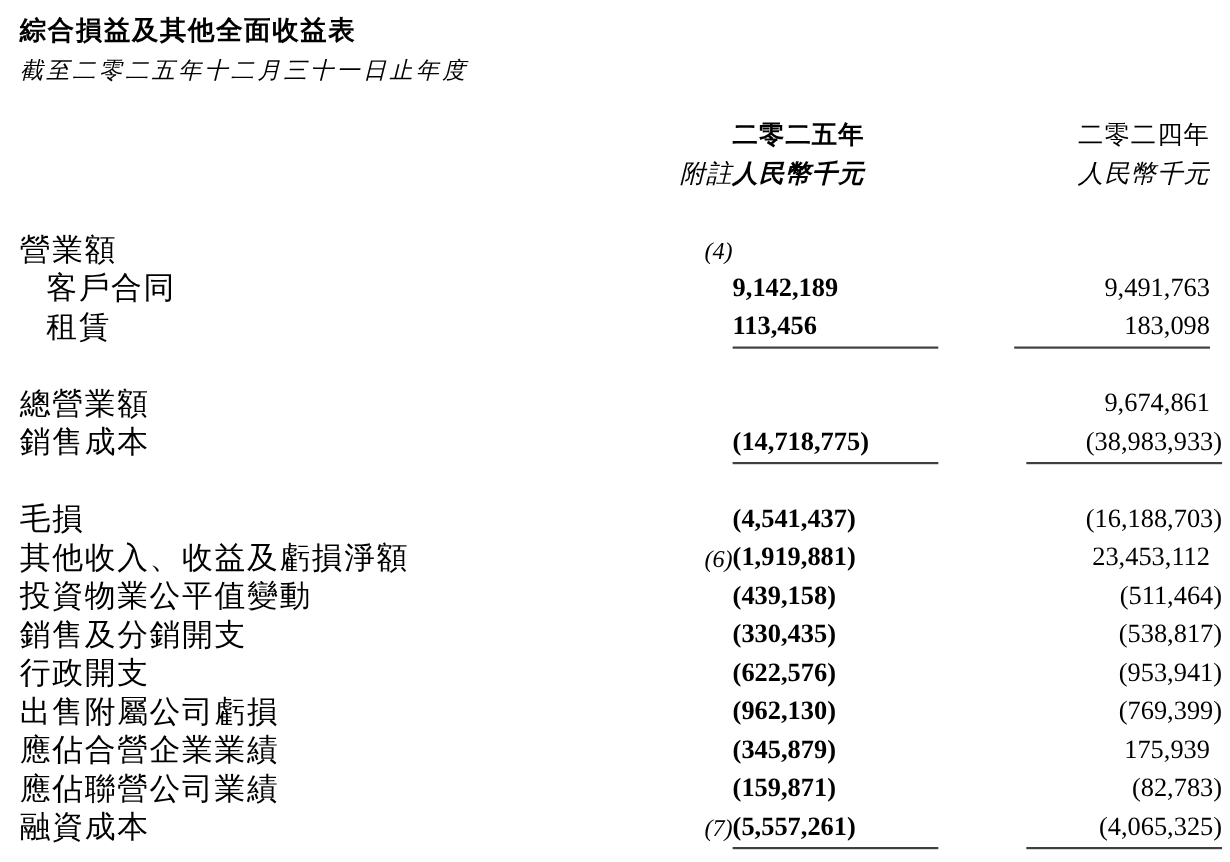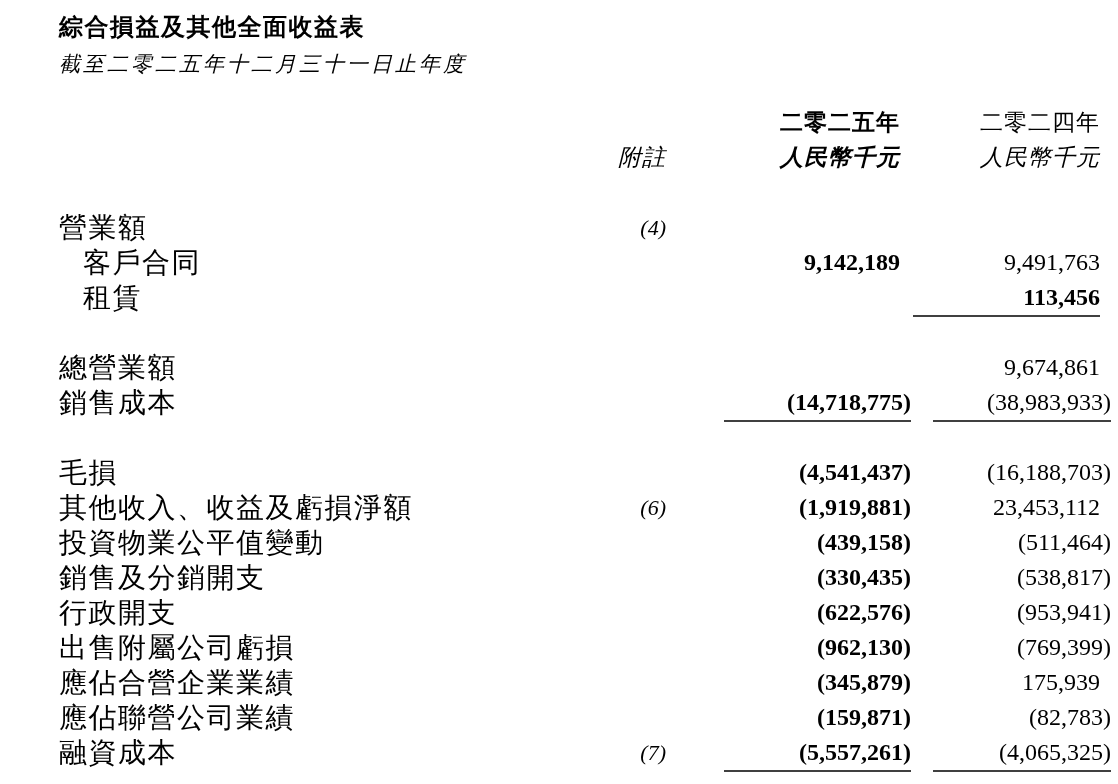--- a/index.html
+++ b/index.html
@@ -2,41 +2,41 @@
 <html><head>
 <meta charset="utf-8">
 <style>
   * { box-sizing: border-box; margin: 0; padding: 0; }
   html, body { background: #ffffff; }
   body {
     width: 1118px; height: 784px; overflow: hidden;
     color: #000;
     font-family: "Liberation Serif", "DejaVu Serif", serif;
   }
-  .page { padding: 10px 18px 0 18px; margin-left: 41px; }
+  .page { padding: 10px 18px 0 18px; }
 
   .doc-title {
     font-family: "DejaVu Sans", "Liberation Sans", sans-serif;
     font-weight: 700; font-size: 24px; line-height: 34px;
     letter-spacing: 1.5px;
   }
   .doc-subtitle {
     font-style: italic; font-size: 21px; line-height: 30px;
     letter-spacing: 3px; margin-top: 5px;
   }
 
   .fin-table { margin-top: 26px; }
   .row { display: flex; height: 35px; line-height: 35px; }
   .spacer-row { height: 35px; }
 
   .cell { white-space: nowrap; overflow: visible; }
   .c-label { flex: 1; font-size: 28px; letter-spacing: 1.5px; }
   .c-label.indent { padding-left: 24px; }
   .c-note  { width: 56px;  text-align: right; font-style: italic; font-size: 22px; }
-  .c-v1    { width: 234px; text-align: right; font-weight: 700; font-size: 24px; }
+  .c-v1    { width: 234px; font-weight: 700; font-size: 24px; }
   .c-v2    { width: 200px; text-align: right; font-size: 24px; }
 
   .hdr { font-size: 23px; letter-spacing: 1px; }
   .hdr-year-cur  { font-weight: 700; }
   .hdr-year-prev { font-weight: 400; }
   .hdr-unit      { font-style: italic; }
   .c-v1 .hdr-unit { font-weight: 700; }
   .c-v2 .hdr-year-prev, .c-v2 .hdr-unit { font-weight: 400; }
 
   .val { display: inline-block; }
@@ -93,20 +93,21 @@
     <div class="cell c-label indent">客戶合同</div>
     <div class="cell c-note"></div>
     <div class="cell c-v1"><span class="val">9,142,189</span></div>
     <div class="cell c-v2"><span class="val">9,491,763</span></div>
   </div>
 
   <div class="row">
     <div class="cell c-label indent">租賃</div>
     <div class="cell c-note"></div>
     <div class="cell c-v1"><span class="val uline">113,456</span></div>
+    <div class="cell c-v2"><span class="val uline">183,098</span></div>
   </div>
 <div class="spacer-row"></div>
   <div class="row">
     <div class="cell c-label">總營業額</div>
     <div class="cell c-note"></div>
     <div class="cell c-v2"><span class="val">9,674,861</span></div>
   </div>
 
   <div class="row">
     <div class="cell c-label">銷售成本</div>

